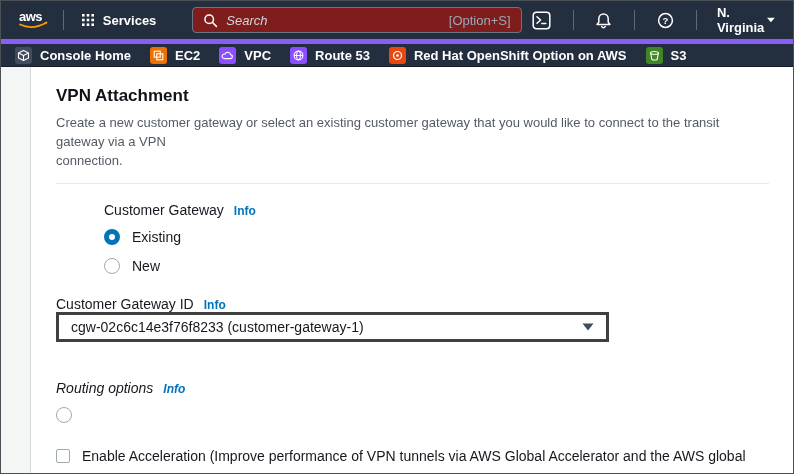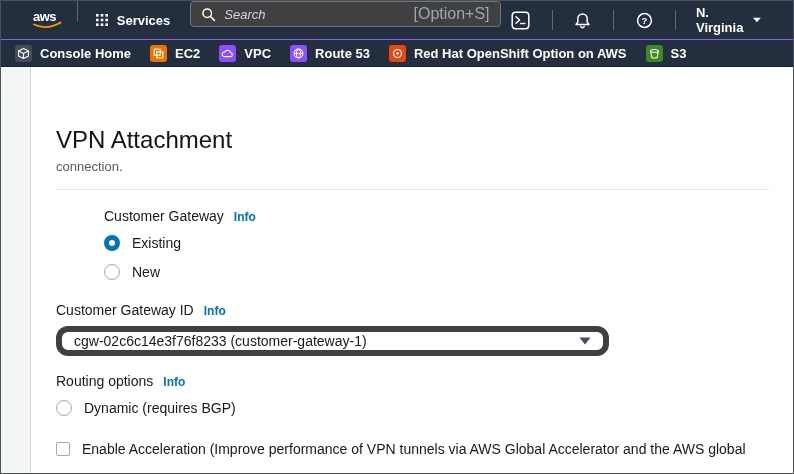--- a/index.html
+++ b/index.html
@@ -1,59 +1,59 @@
 <!DOCTYPE html>
 <html><head>
 <meta charset="utf-8">
 <style>
   * { margin:0; padding:0; box-sizing:border-box; }
   body { font-family:"Liberation Sans", sans-serif; background:#fff; }
   .window{ width:794px; height:474px; border:1px solid #4a5056; overflow:hidden; background:#fff; position:relative;}
 
   
-  .topnav{ height:38px; background:#232f3e; display:flex; padding:0 28px; }
+  .topnav{ height:38px; background:#232f3e; display:flex; align-items:center; padding:0 14px; }
   .aws-logo{ display:flex; align-items:center; cursor:pointer; }
   .nav-divider{ width:1px; height:20px; background:rgba(255,255,255,.28); margin:0 12px; }
   .services{ display:flex; align-items:center; gap:9px; color:#fff; font-size:13px; font-weight:600; cursor:pointer; padding:4px 6px;}
-  .searchbox{ width:389px; height:26px; margin-left:14px; background:#404040; border:1px solid #697586; border-radius:4px; display:flex; align-items:center; padding:0 10px; gap:8px;}
+  .searchbox{ width:389px; height:26px; margin-left:30px; background:#7f1d1d; border:1px solid #697586; border-radius:4px; display:flex; align-items:center; padding:0 10px; gap:8px;}
   .searchbox .ph{ font-size:13px; font-style:italic; color:#cfd6dd; flex:1;}
-  .searchbox .shortcut{ font-size:16px; color:#9ba7b6;}
+  .searchbox .shortcut{ font-size:13px; color:#9ba7b6;}
   .nav-right{ margin-left:auto; display:flex; align-items:center; }
   .nav-iconbtn{ padding:4px 10px; display:flex; align-items:center; cursor:pointer;}
-  .region{ display:flex; align-items:center; gap:7px; color:#fff; font-size:13px; font-weight:600; cursor:pointer; padding:4px 4px 4px 8px;}
+  .region{ display:flex; align-items:center; gap:0; color:#fff; font-size:13px; font-weight:600; cursor:pointer; padding:4px 4px 4px 8px;}
 
   
-  .favbar{ height:28px; background:#232f3e; border-top:1px solid #8b5cf6; display:flex; align-items:center; padding:0 14px; gap:19px; box-shadow:inset 0 -1px 0 rgba(0,0,0,.35);}
+  .favbar{ height:28px; background:#232f3e; border-top:5px solid #8b5cf6; display:flex; align-items:center; padding:0 14px; gap:19px; box-shadow:inset 0 -1px 0 rgba(0,0,0,.35);}
   .fav-item{ display:flex; align-items:center; gap:8px; cursor:pointer;}
   .fav-item .label{ color:#fff; font-size:13px; font-weight:600; white-space:nowrap;}
   .svc-icon{ width:17px; height:17px; border-radius:3px; display:flex; align-items:center; justify-content:center; flex:0 0 auto;}
 
   
   .main{ position:relative; height:406px; background:#fff;}
   .gutter{ position:absolute; left:0; top:0; bottom:0; width:30px; background:#f4f5f5; border-right:1px solid #d5d9dc;}
   .content{ margin-left:31px; padding:18px 24px 0 24px;}
-  h1{ font-size:24px; font-weight:400; color:#0f1419; line-height:22px;margin-top:44px;}
+  h1{ font-size:17px; font-weight:700; color:#0f1419; line-height:22px;}
   .desc{ margin-top:6px; font-size:13px; line-height:19px; color:#545b64;}
   .rule{ border:none; border-top:1px solid #e7eaea; margin-top:13px;}
 
   .field-label-row{ display:flex; align-items:baseline; gap:10px;}
   .field-label{ font-size:14px; color:#16191f;}
   .info-link{ font-size:12px; font-weight:700; color:#0073bb; cursor:pointer; text-decoration:none;}
 
   .sec1{ margin-top:18px;margin-left:48px;}
   .opt-row{ display:flex; align-items:center; gap:12px; margin-top:9px; cursor:pointer; height:20px;}
   .radio{ width:16px; height:16px; border-radius:50%; background:#fff; border:1.5px solid #a0abae; flex:0 0 auto;}
   .radio.selected{ border:5px solid #0073bb;}
   .opt-label{ font-size:14px; color:#16191f;}
 
   .sec2{ margin-top:20px;}
-  .select{ margin-top:8px; width:553px; height:30px; border:6px solid #404040; border-radius:12px; background:#fff; display:flex; align-items:center; padding:0 12px; cursor:pointer;}
+  .select{ width:553px; height:30px; border:3px solid #404040; border-radius:0; background:#fff; display:flex; align-items:center; padding:0 12px; cursor:pointer;}
   .select .value{ font-size:14px; color:#16191f; flex:1;}
 
-  .sec3{ margin-top:17px;}
+  .sec3{ margin-top:38px;font-style:italic;}
 
   .check-row{ margin-top:20px; display:flex; gap:12px; cursor:pointer;}
   .checkbox{ width:14px; height:14px; border:1.5px solid #a0abae; border-radius:2px; background:#fff; flex:0 0 auto; margin-top:4px;}
   .check-text{ font-size:14px; line-height:22px; color:#16191f;}
 </style>
 </head>
 <body>
 
 <div class="window">
 
@@ -176,20 +176,21 @@
       </span>
       <span class="label">S3</span>
     </div>
   </nav>
 
   <main class="main">
     <div class="gutter"></div>
     <div class="content">
       <h1>VPN Attachment</h1>
       <div class="desc">
+        <div>Create a new customer gateway or select an existing customer gateway that you would like to connect to the transit gateway via a VPN</div>
         <div>connection.</div>
       </div>
       <hr class="rule">
 
       <section class="sec1">
         <div class="field-label-row">
           <span class="field-label">Customer Gateway</span>
           <a class="info-link">Info</a>
         </div>
         <div class="opt-row">
@@ -215,21 +216,20 @@
         </div>
       </section>
 
       <section class="sec3">
         <div class="field-label-row">
           <span class="field-label">Routing options</span>
           <a class="info-link">Info</a>
         </div>
         <div class="opt-row">
           <span class="radio"></span>
-          <span class="opt-label">Dynamic (requires BGP)</span>
         </div>
       </section>
 
       <div class="check-row">
         <span class="checkbox"></span>
         <div class="check-text">
           <div>Enable Acceleration (Improve performance of VPN tunnels via AWS Global Accelerator and the AWS global</div>
 
         </div>
       </div>

